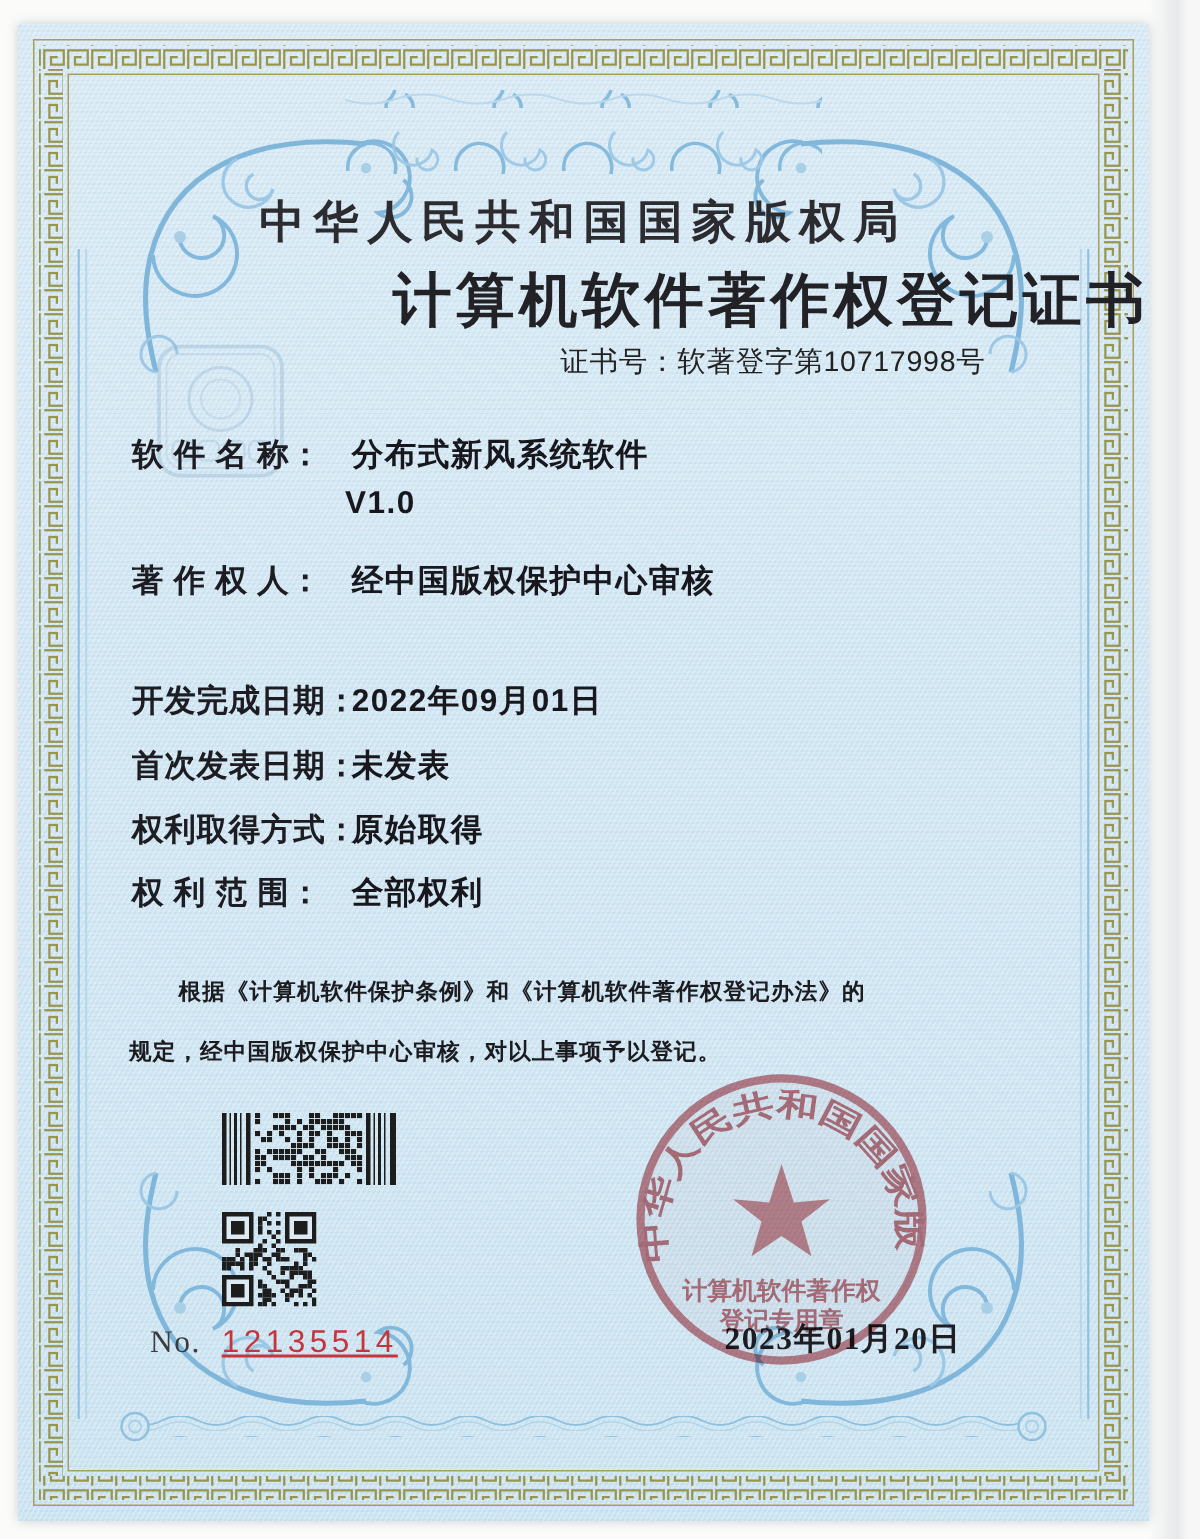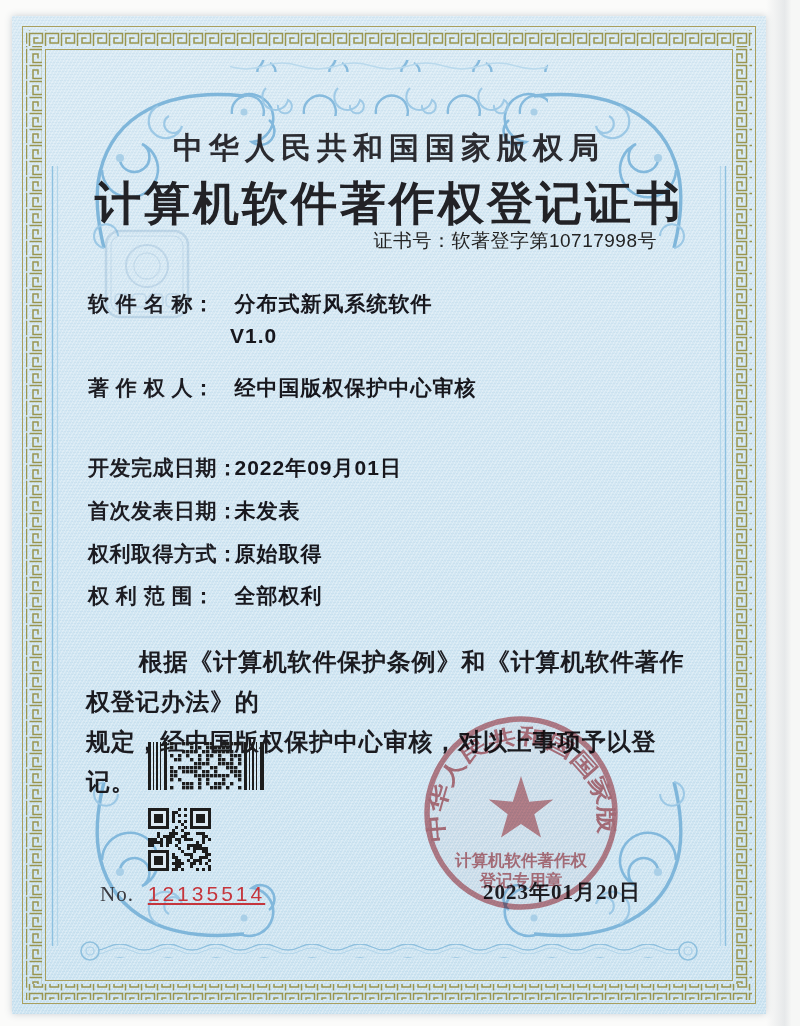--- a/index.html
+++ b/index.html
@@ -22,34 +22,34 @@
     box-shadow:0 0 7px rgba(60,80,95,.25);
   }
   .abs{position:absolute;}
   .orn-svg{position:absolute;left:0;top:0;width:754px;height:998px;pointer-events:none;}
   .authority{
     width:100%;text-align:center;top:112px;left:0;
     font-size:30px;font-weight:bold;letter-spacing:6px;color:#2b2b30;
     font-family:"Liberation Serif", serif;
   }
   .main-title{
-    width:100%;text-align:center;top:157px;left:0;
-    font-size:46px;font-weight:bold;letter-spacing:3px;color:#222226;
+    width:100%;text-align:right;top:157px;left:0;
+    font-size:39px;font-weight:bold;letter-spacing:3px;color:#222226;
     font-family:Liberation Serif, serif;
   }
   .certno{
     top:212px;right:109px;font-size:19px;font-weight:normal;color:#222;
     letter-spacing:.5px;
   }
   .frow{left:76px;height:30px;line-height:30px;white-space:nowrap;margin-top:26px;}
   .flabel{display:inline-block;width:142px;font-size:21px;font-weight:bold;color:#1c1c22;letter-spacing:.5px;}
   .fvalue{font-size:21px;font-weight:bold;color:#17171d;letter-spacing:1px;}
   .statement{
     left:74px;top:626px;width:614px;color:#1b1b20;
-    font-size:24px;line-height:40px;font-weight:600;letter-spacing:.8px;
+    font-size:15px;line-height:40px;font-weight:600;letter-spacing:.8px;
   }
   .statement .l1{text-indent:2.2em;}
   .serial{top:864px;left:88px;font-size:21px;line-height:28px;white-space:nowrap;}
   .serial .no{font-family:"Liberation Serif", serif;color:#3a3a40;letter-spacing:1px;}
   .serial .num{color:#c5353c;letter-spacing:3px;margin-left:8px;font-weight:500;text-decoration:underline;}
   .issue-date{
     top:862px;left:443px;font-size:21px;font-weight:bold;color:#1d1d22;
     font-family:"Liberation Serif", serif;letter-spacing:1px;line-height:28px;margin-left:28px;
   }
   .seal-wrap{left:409px;top:697px;width:200px;height:200px;opacity:.86;mix-blend-mode:multiply;}

